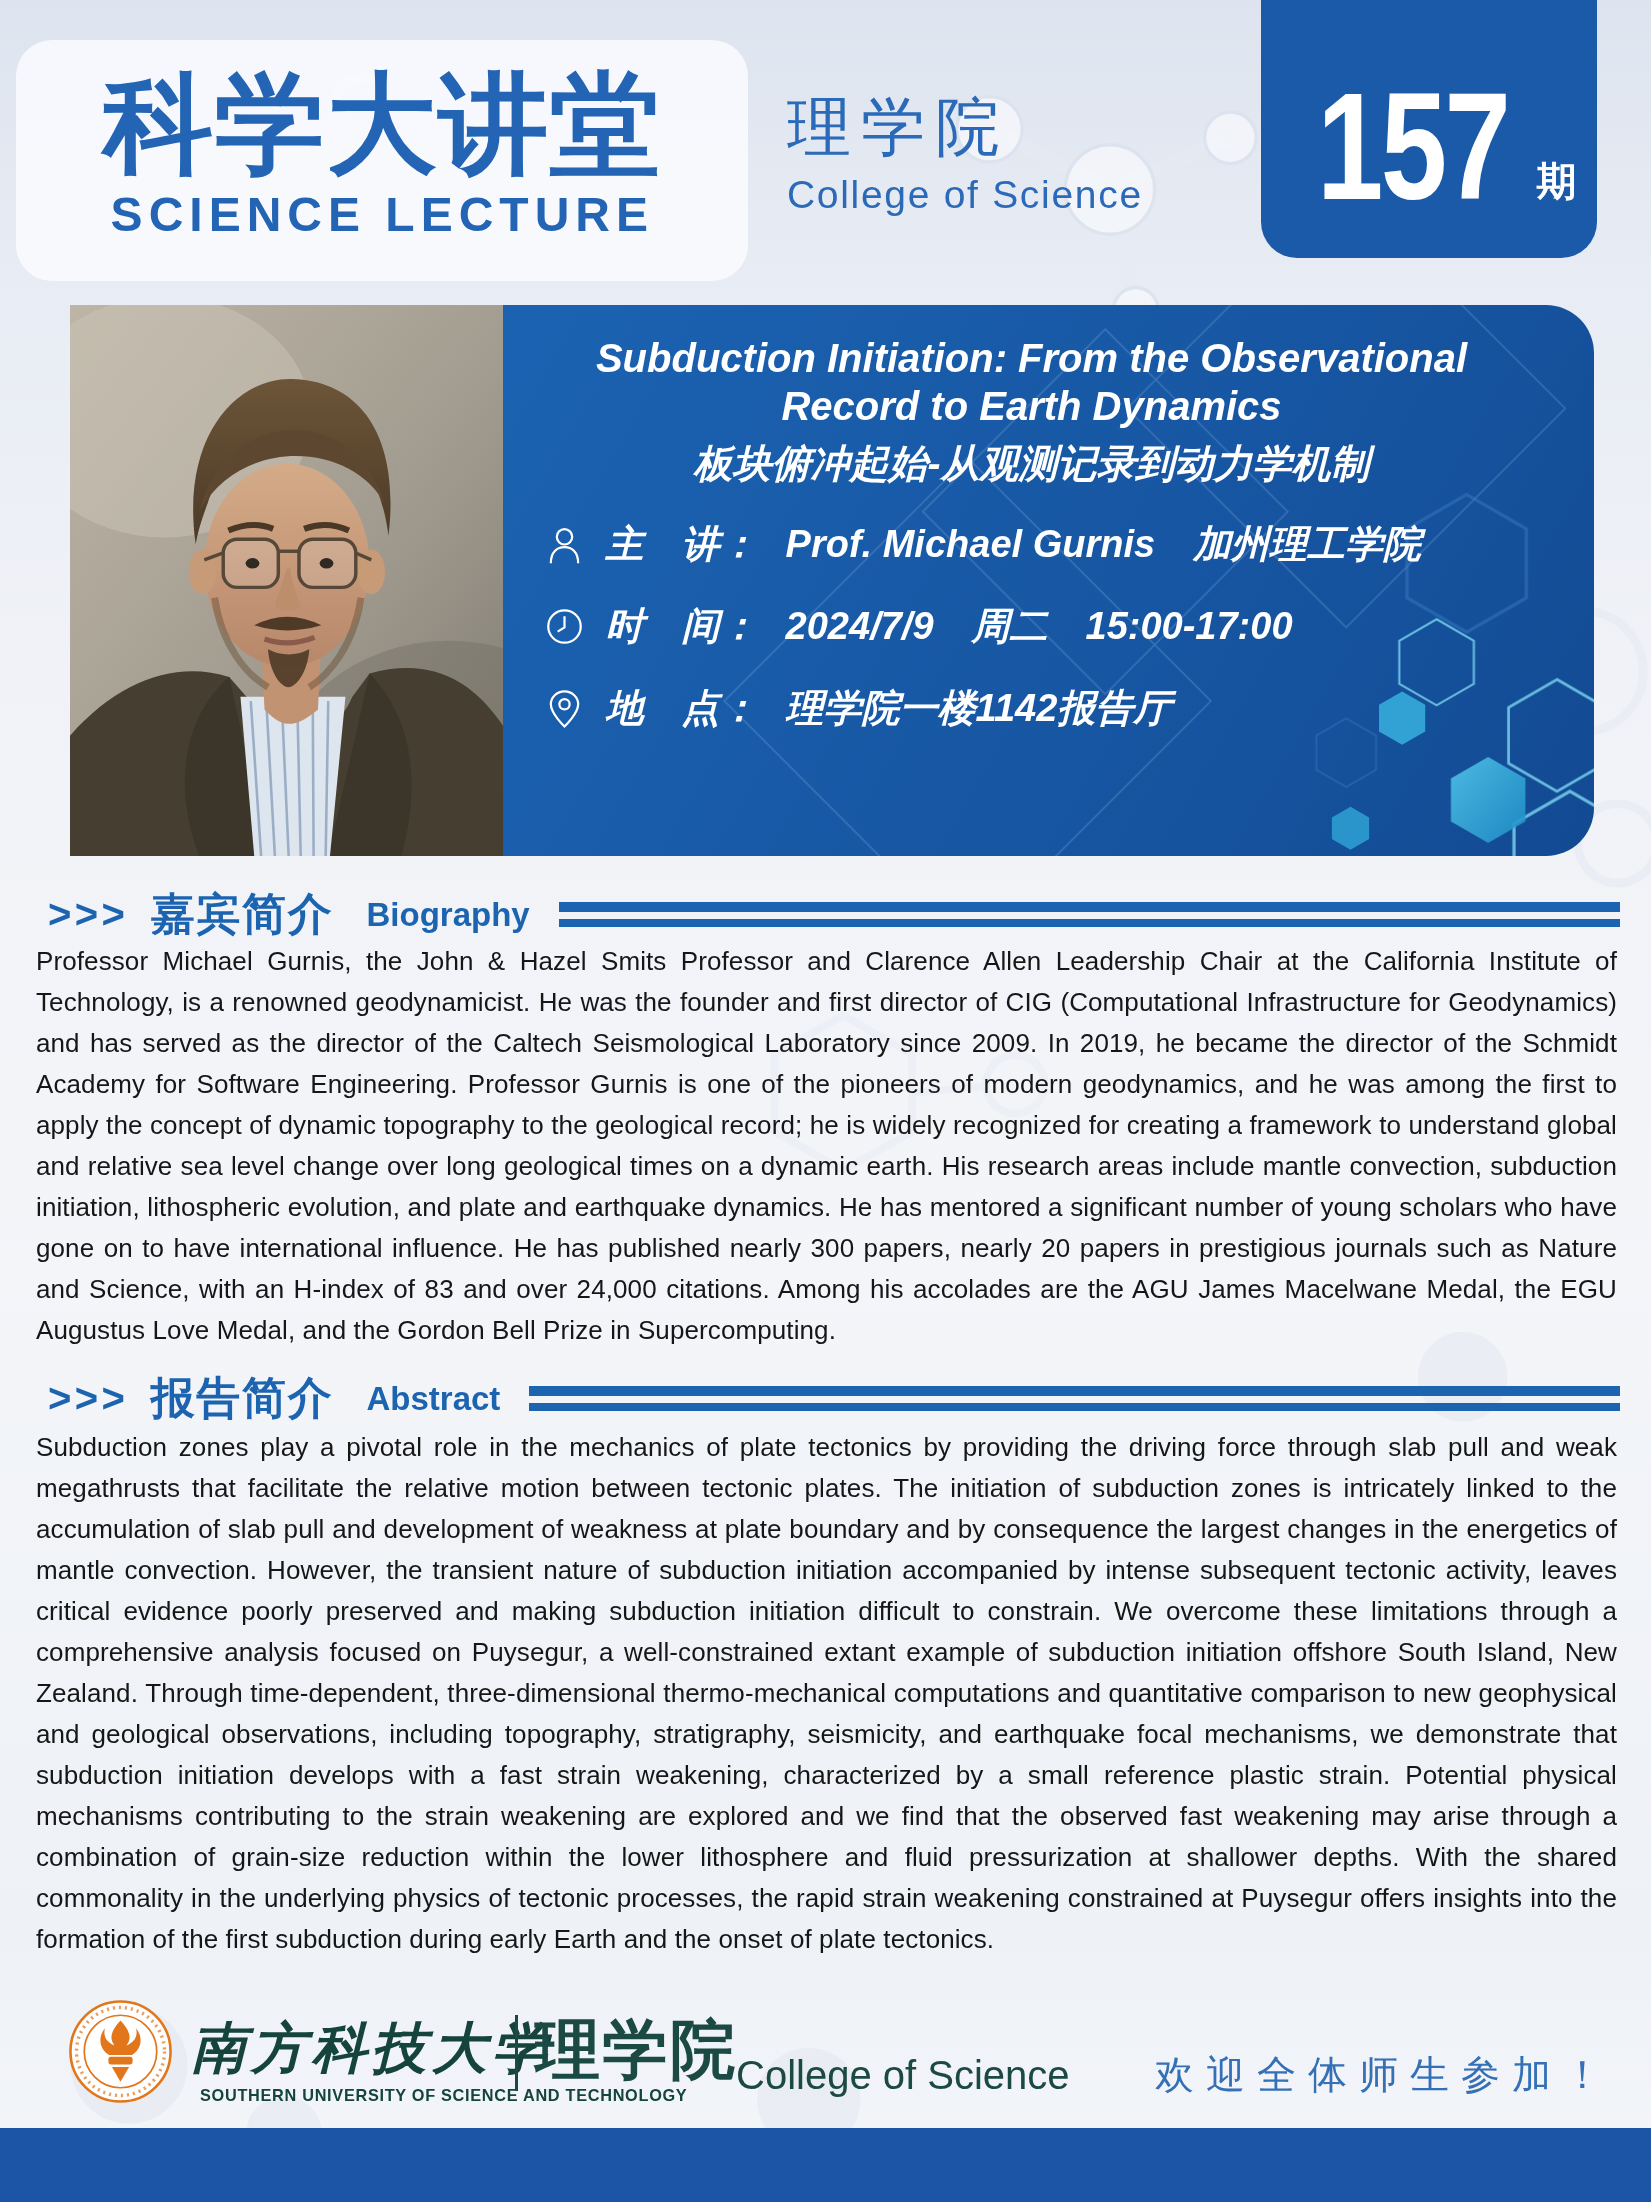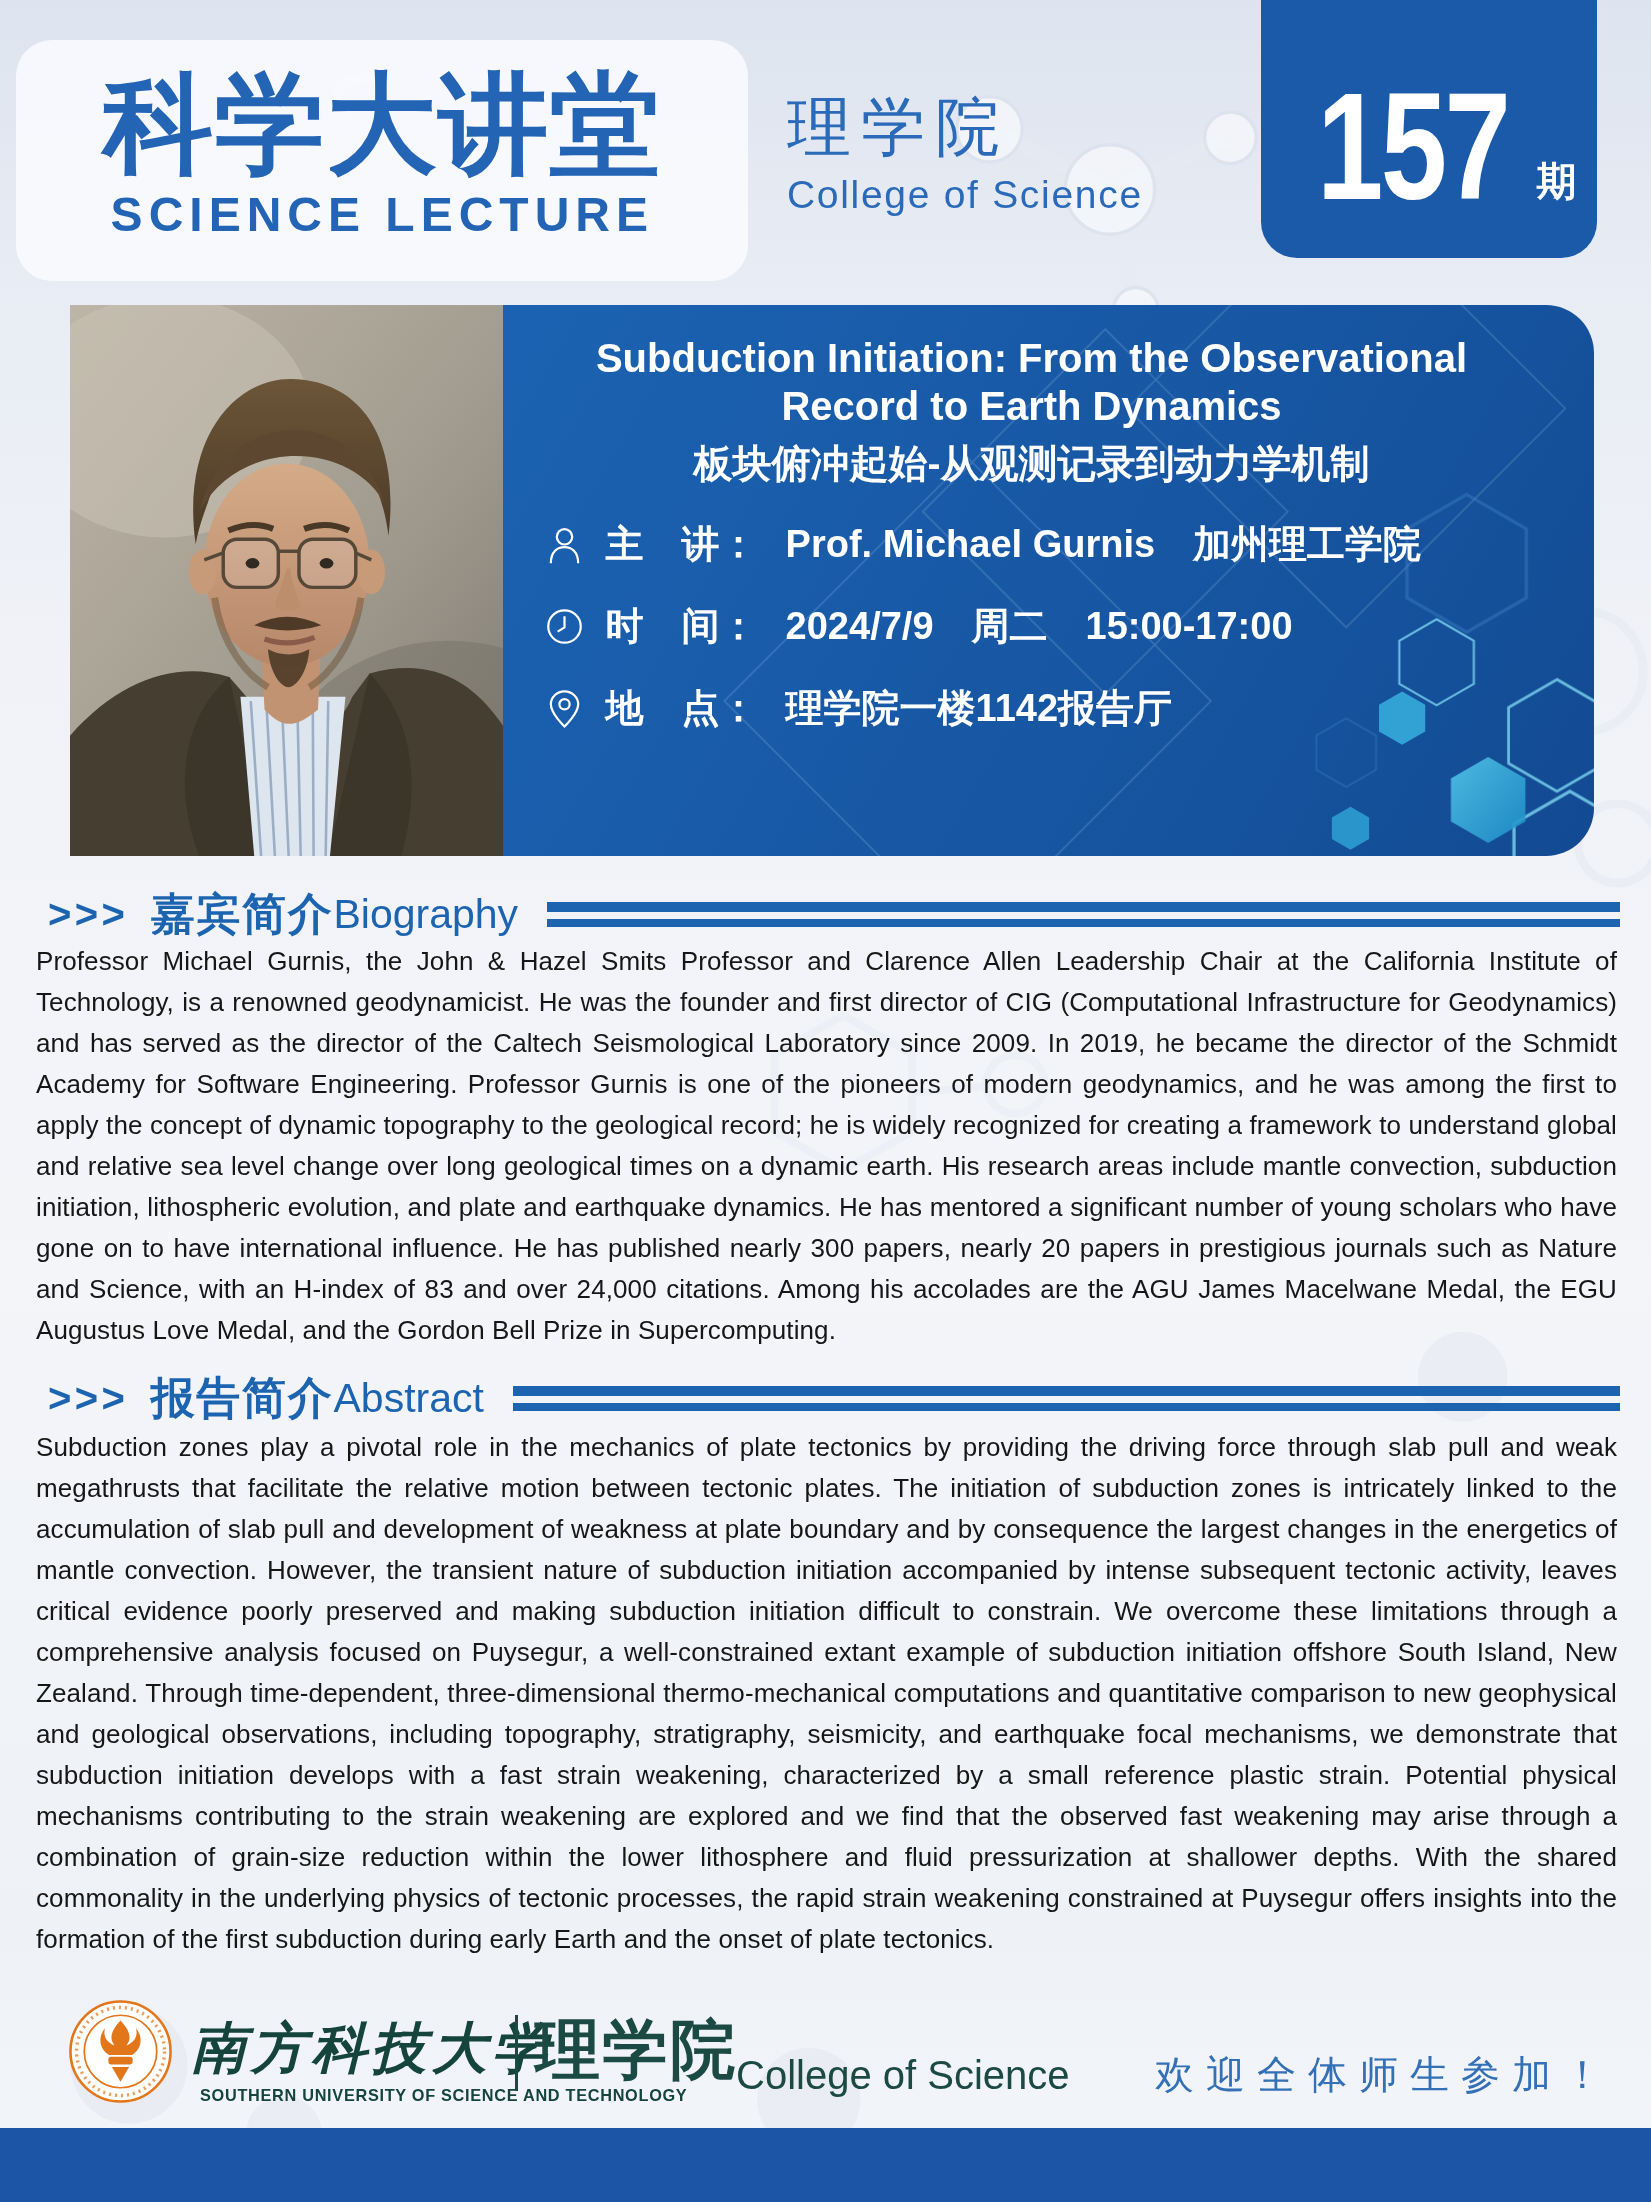--- a/index.html
+++ b/index.html
@@ -15,37 +15,37 @@
   .college-top{left:787px;top:95px;color:#2b6ab8;}
   .college-top-cn{font-size:64px;line-height:1;letter-spacing:10.3px;}
   .college-top-en{font-size:39px;line-height:1;letter-spacing:1.7px;margin-top:15.5px;}
   .badge{left:1261px;top:0;width:336px;height:258px;background:#1a5aa9;
          border-radius:0 0 36px 36px;display:flex;align-items:flex-end;justify-content:center;
          padding-bottom:57px;box-sizing:border-box;color:#fff;padding-left:8px;}
   .badge-num{font-size:153px;line-height:.72;font-weight:700;display:inline-block;
              transform:scaleX(.78);transform-origin:center bottom;letter-spacing:-3.4px;}
   .badge-unit{font-size:40px;line-height:1;font-weight:700;margin-left:1.7px;}
   
-  .main-card{left:70px;top:305px;width:1392px;height:551px;}
+  .main-card{left:70px;top:305px;width:1392px;height:551px;font-style:italic;}
   .photo{left:0;top:0;width:433px;height:551px;overflow:hidden;}
   .panel{left:433px;top:0;width:1091px;height:551px;overflow:hidden;
          background:linear-gradient(120deg,#1b63b2 0%,#16539f 70%,#124a92 100%);
          border-radius:0 48px 48px 0;color:#fff;}
   .panel-title{left:0;right:34px;top:29px;text-align:center;font-size:40px;line-height:48px;font-weight:700;}
   .panel-sub{left:0;right:34px;top:138px;text-align:center;font-size:39px;line-height:1.1;font-weight:700;}
   .rows{left:41px;top:213px;right:26px;display:flex;flex-direction:column;gap:30px;}
   .row{display:flex;align-items:center;height:52px;}
   .row .ic{width:41px;height:41px;margin-right:20.6px;flex:0 0 auto;}
   .row .lb{font-size:38px;font-weight:700;white-space:pre;}
   .row .vl{font-size:38px;font-weight:700;margin-left:28px;white-space:pre;}
   
   .sec-head{left:36px;width:1584px;height:57px;display:flex;align-items:center;color:#1d64b0;}
   .sec-arrows{font-size:40px;font-weight:900;letter-spacing:3.4px;margin:0 22.4px 0 12px;}
   .sec-cn{font-size:44px;font-weight:900;letter-spacing:1.7px;}
-  .sec-en{font-size:41px;font-weight:400;}
+  .sec-en{font-size:33px;font-weight:700;margin-left:33px;}
   .sec-lines{flex:1;margin-left:29px;display:flex;flex-direction:column;gap:7.7px;}
   .sec-lines .l1{height:9.5px;background:#1d64b0;}
   .sec-lines .l2{height:7.7px;background:#1d64b0;}
   .body-text{left:36px;width:1581px;font-size:26px;line-height:41px;color:#161616;
              text-align:justify;letter-spacing:0.1px;}
   
   .uni-cn{left:191px;top:2012px;font-size:55px;font-weight:700;font-style:italic;
           font-family:"DejaVu Serif","Liberation Serif",serif;color:#14443c;letter-spacing:5.2px;}
   .uni-en{left:194px;top:2086px;font-size:16.3px;font-weight:700;color:#14443c;letter-spacing:0.7px;margin-left:6px;}
   .f-divider{left:515px;top:2015px;width:2.6px;height:76px;background:#1b4a44;}

